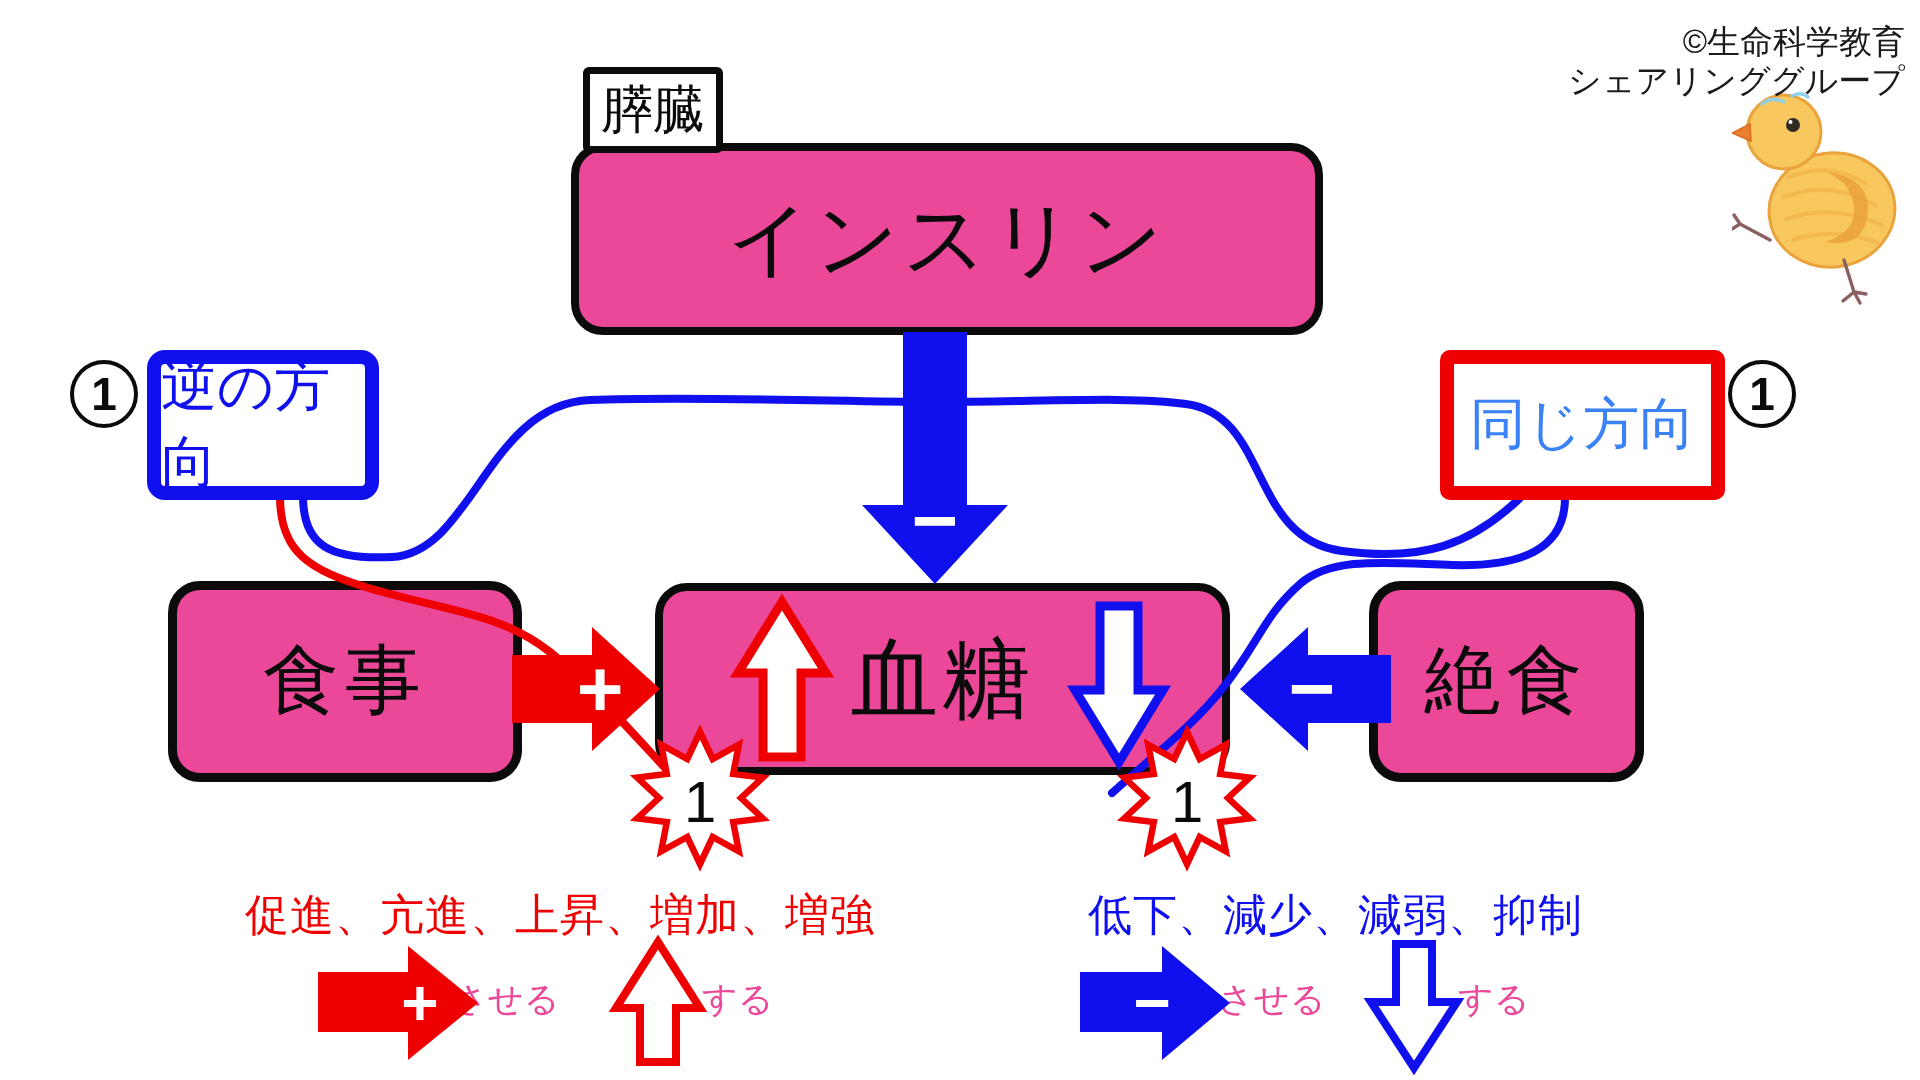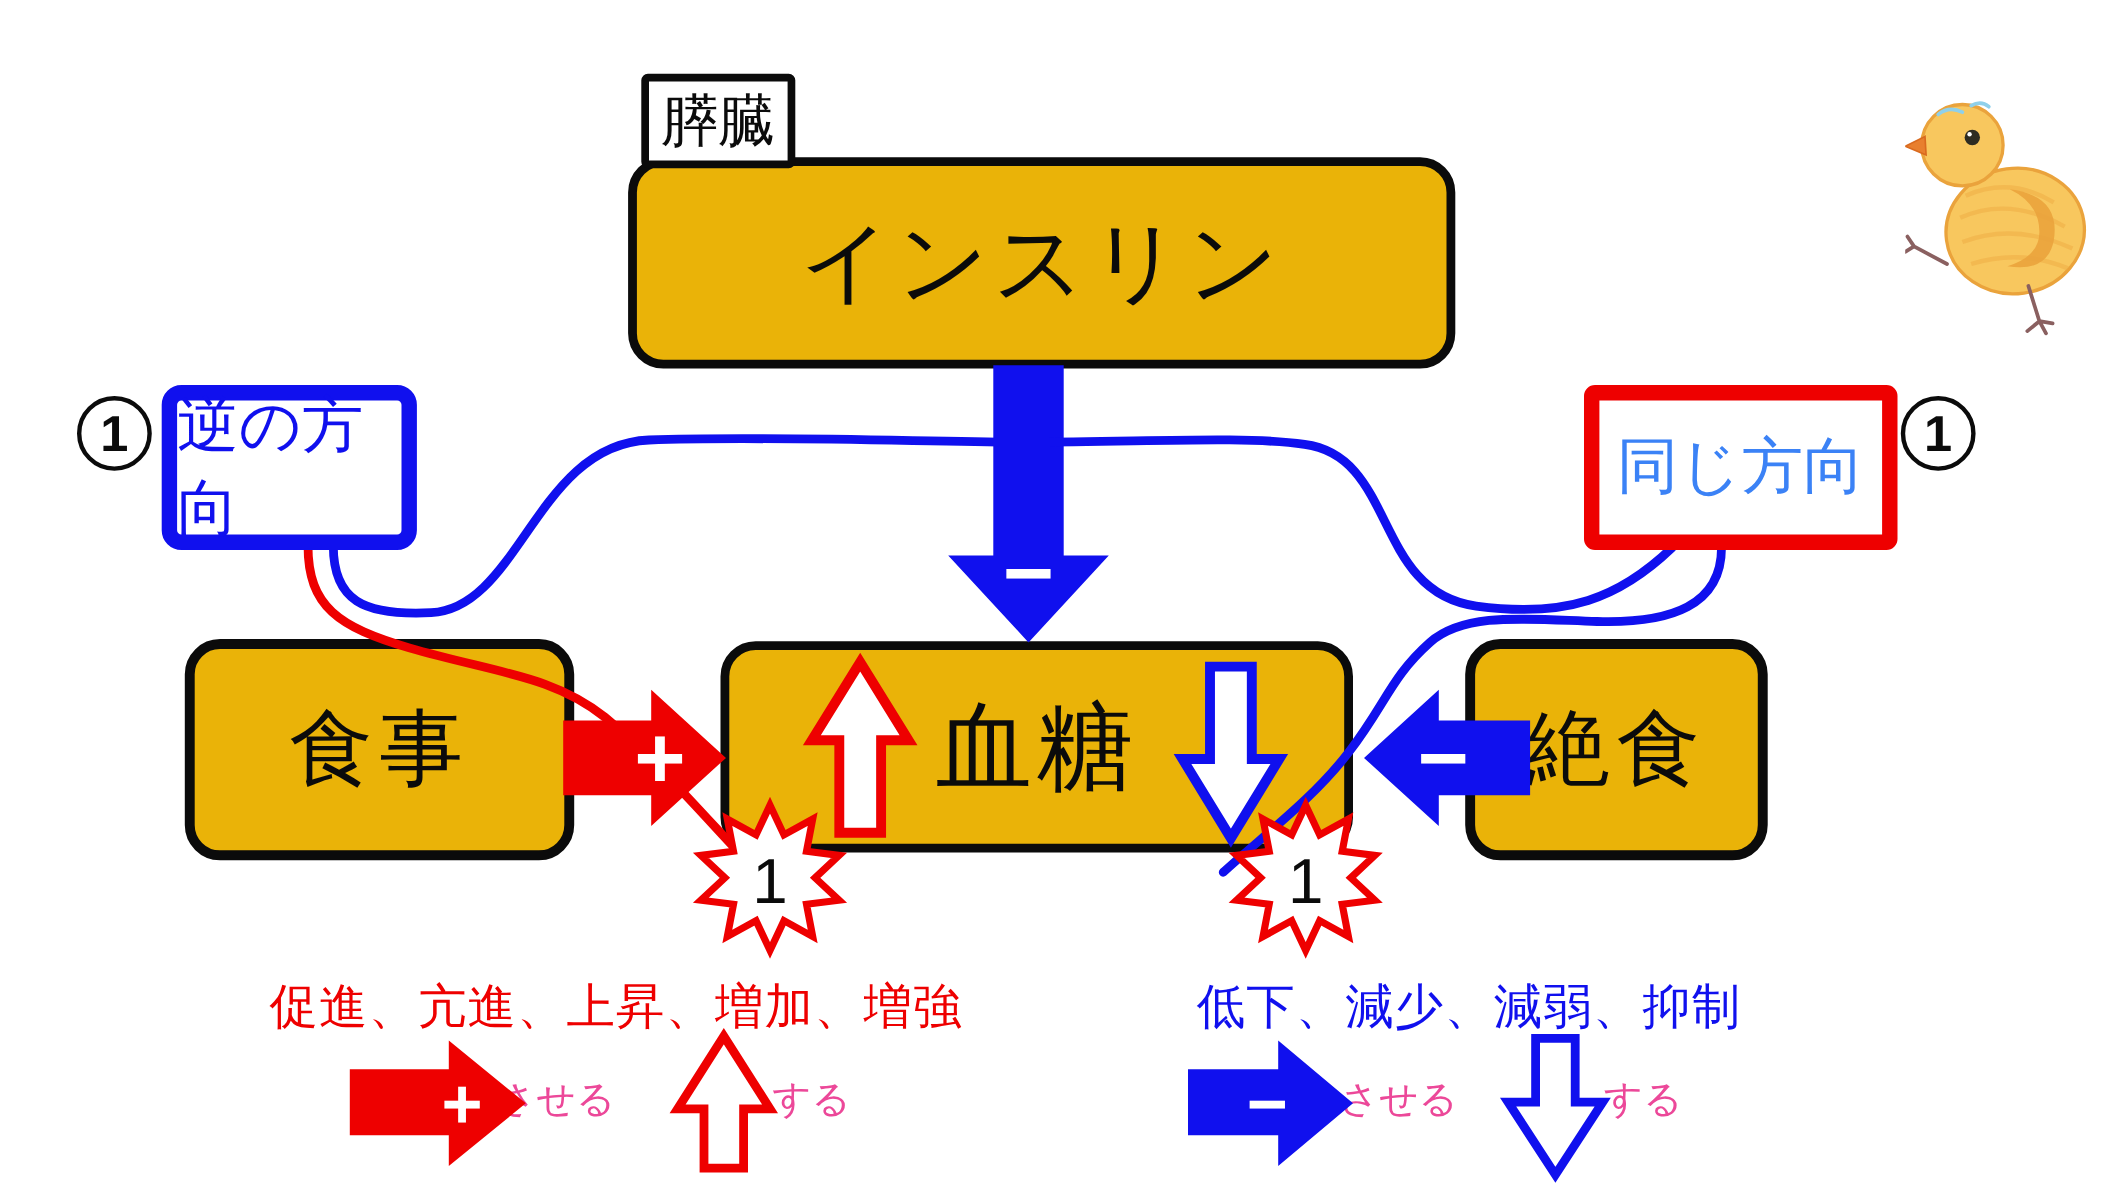--- a/index.html
+++ b/index.html
@@ -1,30 +1,30 @@
 <!DOCTYPE html>
 <html><head>
 <meta charset="utf-8">
 <style>
   * { box-sizing: border-box; margin: 0; padding: 0; }
   html,body { background:#fff; }
   body { font-family: "Liberation Sans","DejaVu Sans",sans-serif; }
   #canvas { position:relative; width:1920px; height:1080px; background:#ffffff; overflow:hidden; }
 
   
-  .node-box { position:absolute; background:#eab308; border:8px solid #0b0b0b; border-radius:32px;
+  .node-box { position:absolute; background:#ec4899; border:8px solid #0b0b0b; border-radius:32px;
               display:flex; align-items:center; justify-content:center; z-index:1; color:#0b0b0b; }
   #insulin-box { left:571px; top:143px; width:752px; height:192px; flex-direction:column; z-index:1; }
   #insulin-title { font-size:82px; line-height:86px; letter-spacing:4px; }
   #insulin-subtitle { font-size:36px; line-height:40px; margin-top:2px; }
   #pancreas-box { position:absolute; left:583px; top:67px; width:140px; height:86px; background:#fff;
                   border:7px solid #0b0b0b; border-radius:6px; display:flex; align-items:center;
                   justify-content:center; font-size:52px; z-index:2; color:#0b0b0b; }
   #meal-box { left:168px; top:581px; width:354px; height:201px; border-width:9px; font-size:76px; letter-spacing:6px; }
-  #fasting-box { left:1332px; top:581px; width:275px; height:201px; border-width:9px; font-size:76px; letter-spacing:6px; }
+  #fasting-box { left:1369px; top:581px; width:275px; height:201px; border-width:9px; font-size:76px; letter-spacing:6px; }
   #bloodsugar-box { left:655px; top:583px; width:575px; height:192px; font-size:88px; letter-spacing:4px; }
 
   
   .dir-box { position:absolute; background:#fff; border:14px solid; border-radius:18px;
              display:flex; align-items:center; justify-content:center; font-size:56px; z-index:6; }
   #left-dir-box  { left:147px; top:350px; width:232px; height:150px; border-color:#1010ee; color:#1010ee; }
   #right-dir-box { left:1440px; top:350px; width:285px; height:150px; border-color:#ee0000; color:#3b82f6;border-radius:10px; }
 
   .circ-num { position:absolute; width:68px; height:68px; border:4px solid #0b0b0b; border-radius:50%;
               display:flex; align-items:center; justify-content:center; font-size:46px; font-weight:600;
@@ -57,20 +57,24 @@
   #legend-dec-cause { left:1218px; top:976px; }
   #legend-dec-state { left:1458px; top:976px; }
 
   #chick { position:absolute; left:1732px; top:88px; width:186px; height:218px; z-index:1; }
 </style>
 </head>
 <body>
 
 <div id="canvas">
 
+  <div id="copyright">
+    <div>©生命科学教育</div>
+    <div>シェアリンググループ</div>
+  </div>
 
   <svg id="chick" viewBox="0 0 186 218">
     <path d="M38 152 L8 136 M8 136 L2 127 M8 136 L0 141" stroke="#8a6060" stroke-width="3.4" fill="none" stroke-linecap="round"></path>
     <ellipse cx="100" cy="122" rx="63" ry="57" fill="#f8c75e" stroke="#eaa33c" stroke-width="3" transform="rotate(-8 100 122)"></ellipse>
     <path d="M55 90 q40 -18 80 6 M50 110 q45 -20 95 8 M52 132 q48 -18 100 6 M60 152 q45 -14 88 4" stroke="#eead45" stroke-width="4" fill="none" opacity="0.55"></path>
     <circle cx="52" cy="44" r="37" fill="#f8c75e" stroke="#eaa33c" stroke-width="3"></circle>
     <path d="M30 16 q10 -8 22 -2 M60 8 q9 -5 16 1" stroke="#8fd0ea" stroke-width="3.4" fill="none" stroke-linecap="round"></path>
     <path d="M95 84 q47 6 40 47 q-6 29 -42 23 q29 -9 29 -31 q0 -26 -27 -39" fill="#eaa33c" opacity="0.9"></path>
     <circle cx="61" cy="37" r="7" fill="#2e2c22"></circle>
     <circle cx="58.5" cy="34" r="2" fill="#fff"></circle>

